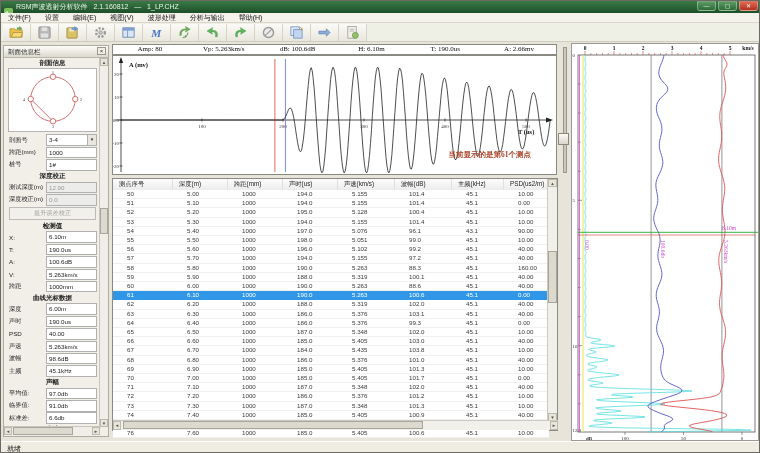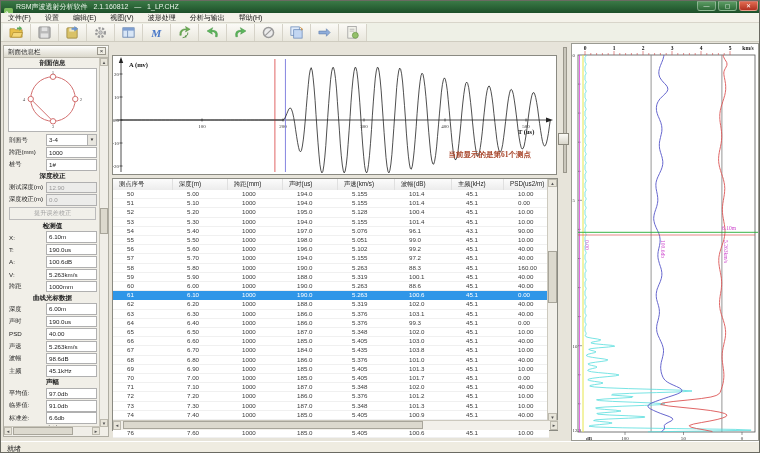--- a/index.html
+++ b/index.html
@@ -300,20 +300,28 @@
       <span class="sc-thumb" style="top:150px;left:0;width:8px;height:26px;"></span>
       <span class="sc-btn" style="bottom:0;left:0;">▼</span>
     </div>
     <div class="sb-hscroll">
       <span class="sc-btn" style="left:0;top:0;">◄</span>
       <span class="sc-thumb" style="left:9px;top:0;width:60px;height:8px;"></span>
       <span class="sc-btn" style="right:0;top:0;">►</span>
     </div>
   </div>
 
+  <div class="wave-header">
+      <span class="wh-item">Amp: 80</span>
+      <span class="wh-item">Vp: 5.263km/s</span>
+      <span class="wh-item">dB: 100.6dB</span>
+      <span class="wh-item">H: 6.10m</span>
+      <span class="wh-item">T: 190.0us</span>
+      <span class="wh-item">A: 2.66mv</span>
+    </div>
   <div class="wave-plot">
     <svg width="443" height="118" viewBox="0 0 443 118">
         <line x1="8" y1="3" x2="8" y2="116" stroke="#222" stroke-width="0.8"></line>
         <polygon points="8,1 5.8,7 10.2,7" fill="#222"></polygon>
         <line x1="2" y1="64" x2="437" y2="64" stroke="#222" stroke-width="0.8"></line>
         <polygon points="440,64 433,61.6 433,66.4" fill="#222"></polygon>
         <line x1="6.5" y1="18" x2="9.5" y2="18" stroke="#222" stroke-width="0.7"></line>
         <text x="6" y="19.8" font-size="5" text-anchor="end" fill="#333">20</text>
         <line x1="6.5" y1="41" x2="9.5" y2="41" stroke="#222" stroke-width="0.7"></line>
         <text x="6" y="42.8" font-size="5" text-anchor="end" fill="#333">10</text>

